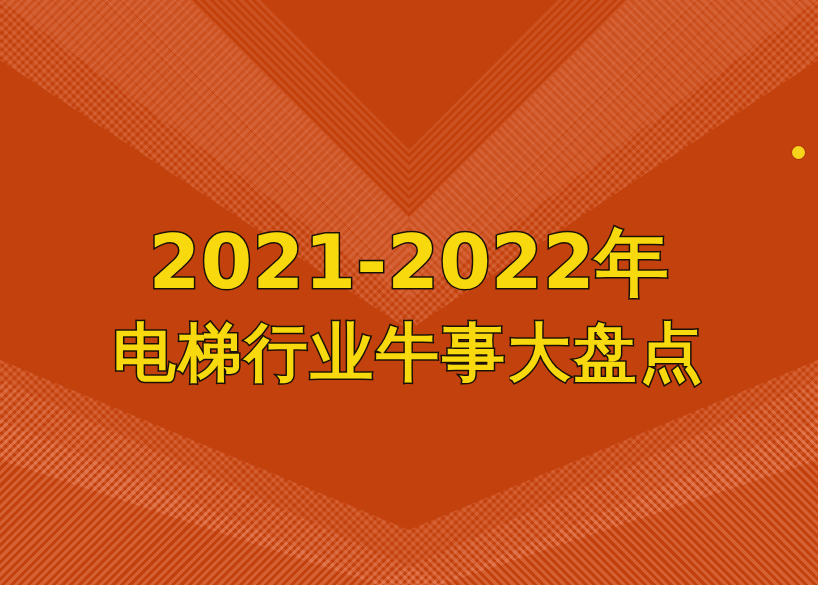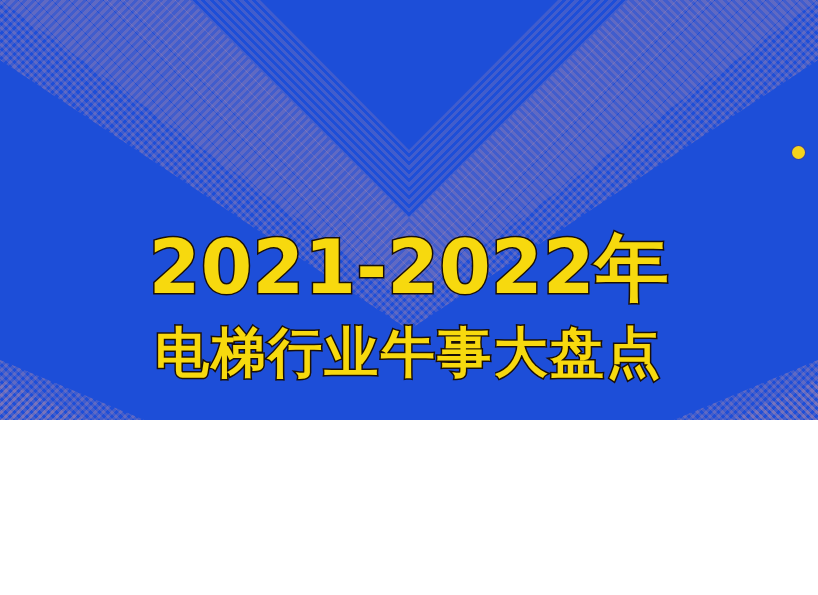--- a/index.html
+++ b/index.html
@@ -7,23 +7,23 @@
     padding: 0;
     background: #ffffff;
   }
   body {
     font-family: "Liberation Sans", sans-serif;
   }
 
   #poster {
     position: relative;
     width: 818px;
-    height: 420px;
+    height: 585px;
     overflow: hidden;
-    background: #1d4ed8;
+    background: #c2410c;
     text-decoration: underline;
   }
 
   
   .bg-layer {
     position: absolute;
     pointer-events: none;
   }
 
   
@@ -141,21 +141,21 @@
   }
 
   .line-year {
     font-size: 74px;
     font-family: "DejaVu Sans", "Liberation Sans", sans-serif;
     letter-spacing: 0.005em;
     margin-top: 14px;
   }
 
   .line-main {
-    font-size: 54px;
+    font-size: 63px;
     font-family: "DejaVu Sans", "Liberation Sans", sans-serif;
     letter-spacing: 0.045em;
     font-weight: 700;
   }
 </style>
 </head>
 <body>
 
 <div id="poster">
 

